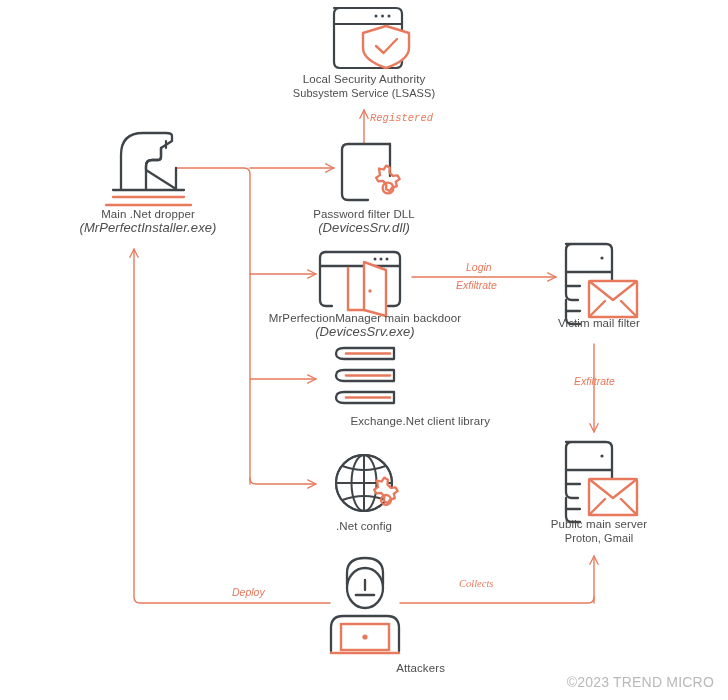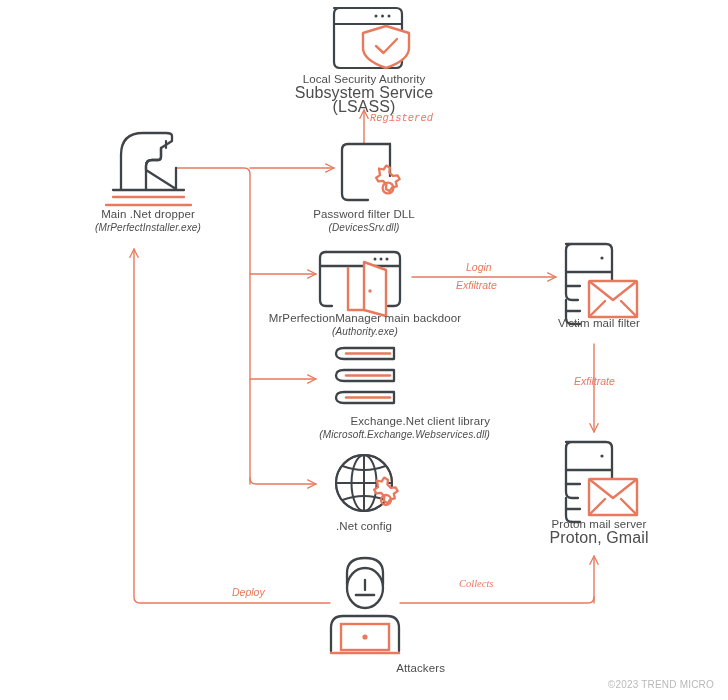--- a/index.html
+++ b/index.html
@@ -8,30 +8,30 @@
     font-family:"Liberation Sans", sans-serif;
     color:#4a4a4a;
   }
   #diagram{position:absolute;left:0;top:0;width:728px;height:700px;}
   .node-label{
     position:absolute;text-align:center;
     font-size:11.5px;line-height:14px;color:#4d4d4d;
     letter-spacing:0.1px;
   }
   .node-sub{
-    display:block;font-style:italic;font-size:10px;color:#4d4d4d;
-  }
-  .node-sub2{display:block;font-size:16px;color:#4d4d4d;}
+    display:block;font-style:italic;font-size:13px;color:#4d4d4d;
+  }
+  .node-sub2{display:block;font-size:11px;color:#4d4d4d;}
   .edge-label{
     position:absolute;font-style:italic;font-size:10.5px;color:#e8795c;
     white-space:nowrap;
   }
   .copyright{
     position:absolute;right:14px;bottom:10px;
-    font-size:10px;color:#b9b9b9;letter-spacing:0.2px;
+    font-size:14px;color:#b9b9b9;letter-spacing:0.2px;
   }
 </style>
 </head>
 <body>
 
 <svg id="diagram" viewBox="0 0 728 700" xmlns="http://www.w3.org/2000/svg">
   <defs>
     <marker id="arrowAccent" viewBox="0 0 10 10" refX="9" refY="5" markerWidth="7" markerHeight="7" orient="auto-start-reverse">
       <path d="M0.5,0.8 L9,5 L0.5,9.2" fill="none" stroke="#e8795c" stroke-width="1.3" stroke-linecap="round" stroke-linejoin="round"></path>
     </marker>
@@ -202,38 +202,37 @@
   <span class="node-sub">(MrPerfectInstaller.exe)</span>
 </div>
 
 <div class="node-label" style="left:264px;top:207px;width:200px;">
   <span>Password filter DLL</span>
   <span class="node-sub">(DevicesSrv.dll)</span>
 </div>
 
 <div class="node-label" style="left:240px;top:311px;width:250px;">
   <span>MrPerfectionManager main backdoor</span>
-  <span class="node-sub">(Authority.exe)</span>
+  <span class="node-sub">(DevicesSrv.exe)</span>
 </div>
 
 <div class="node-label" style="left:240px;top:414px;width:250px;text-align:right;">
   <span>Exchange.Net client library</span>
-  <span class="node-sub">(Microsoft.Exchange.Webservices.dll)</span>
 </div>
 
 <div class="node-label" style="left:264px;top:519px;width:200px;">
   <span>.Net config</span>
 </div>
 
 <div class="node-label" style="left:504px;top:316px;width:190px;">
   <span>Victim mail filter</span>
 </div>
 
 <div class="node-label" style="left:504px;top:517px;width:190px;">
-  <span>Proton mail server</span>
+  <span>Public main server</span>
   <span class="node-sub2">Proton, Gmail</span>
 </div>
 
 <div class="node-label" style="left:285px;top:661px;width:160px;text-align:right;">
   <span>Attackers</span>
 </div>
 
 <div class="edge-label" style="left:370px;top:112px;font-family:Liberation Mono, monospace;">Registered</div>
 
 <div class="edge-label" style="left:466px;top:261px;">Login</div>

